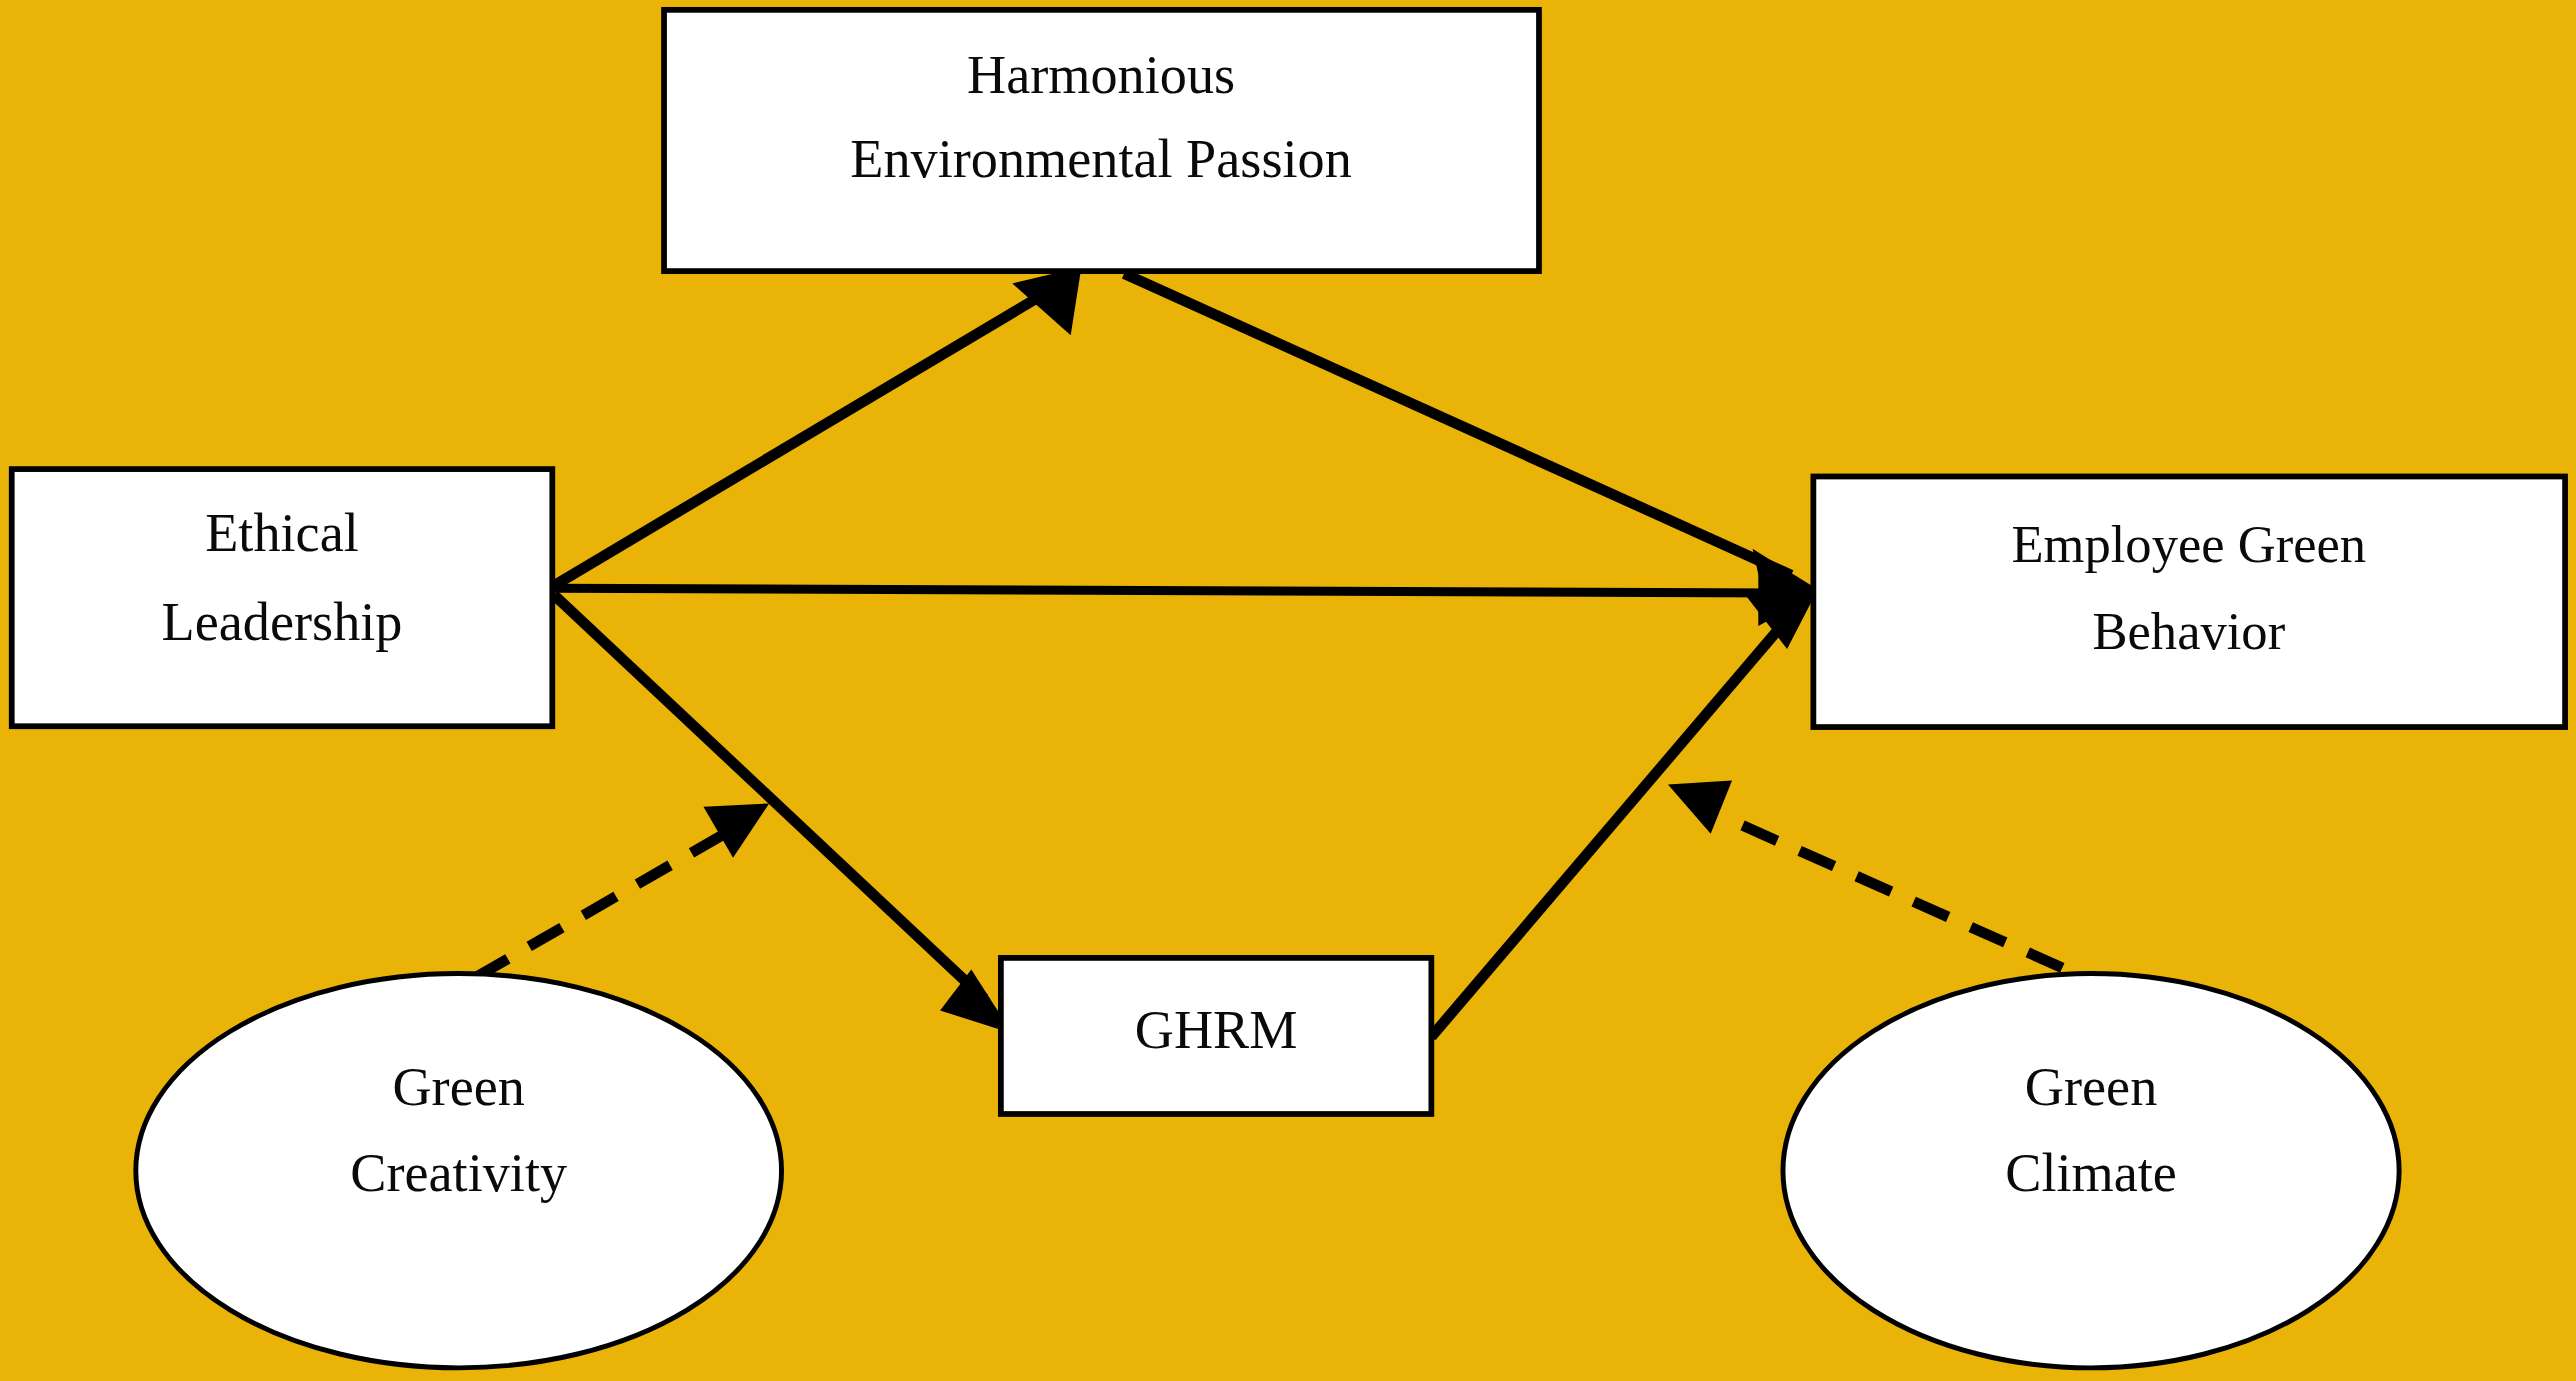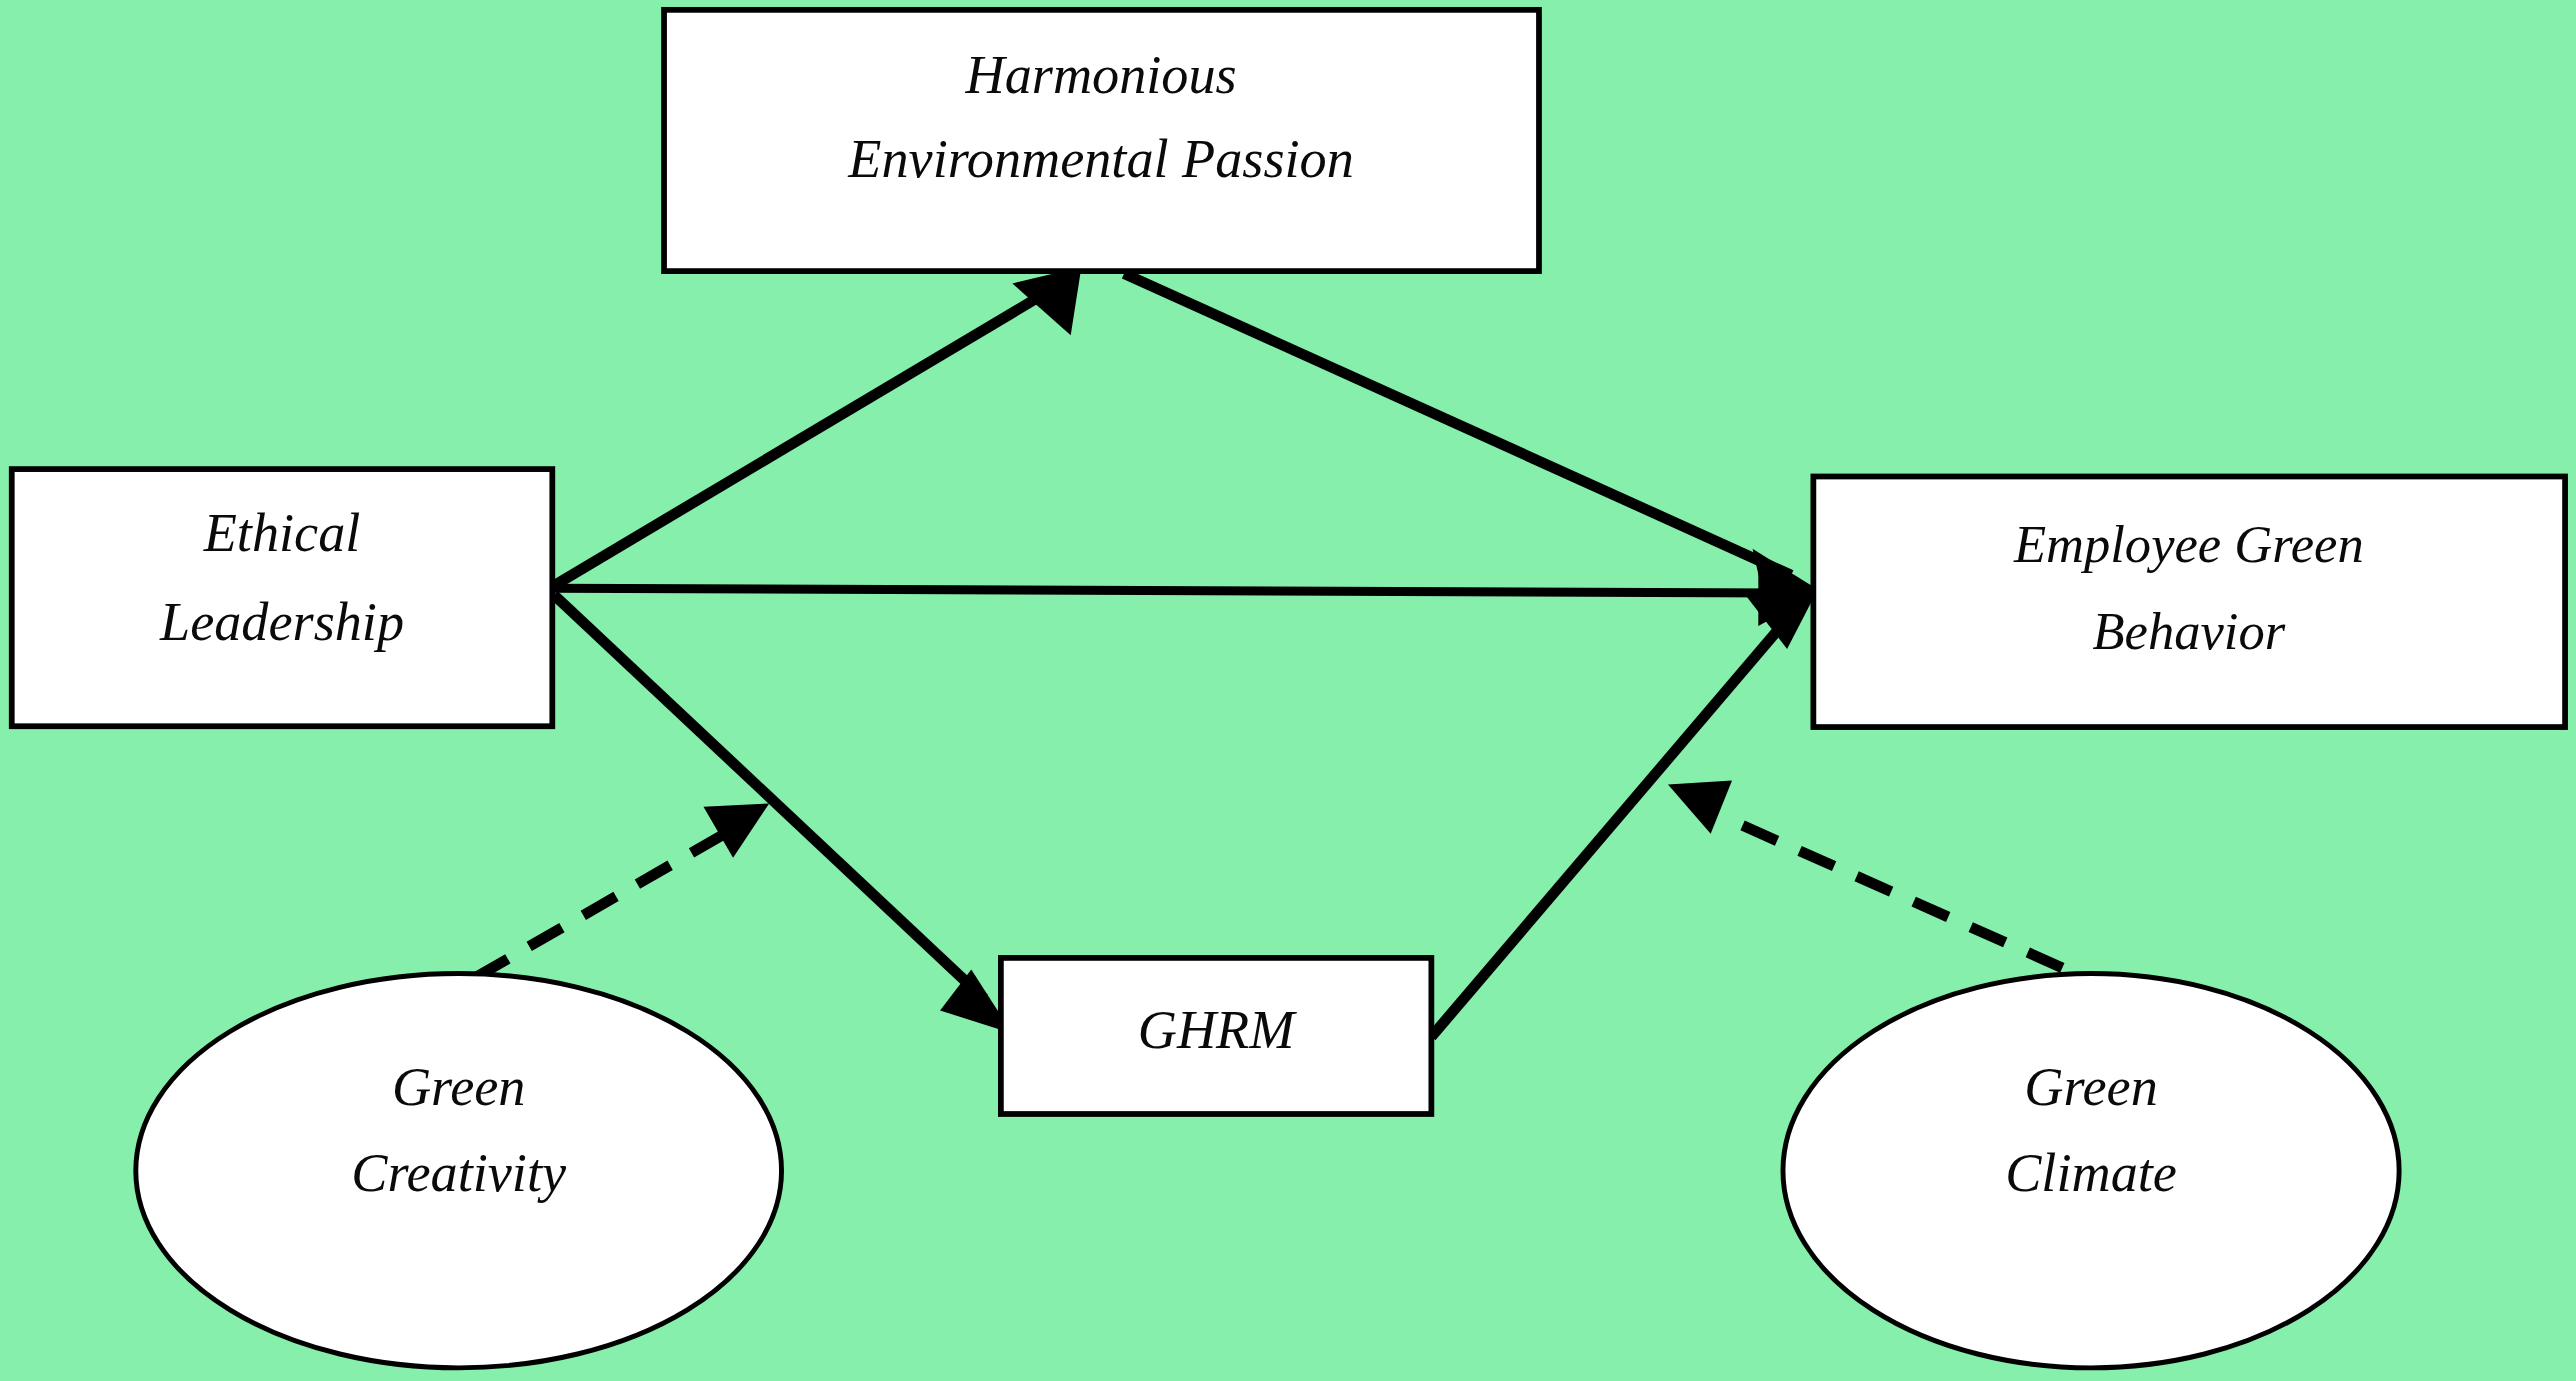--- a/index.html
+++ b/index.html
@@ -10,22 +10,21 @@
   body {
     width: 2576px;
     height: 1381px;
     overflow: hidden;
     font-family: "Liberation Serif", "DejaVu Serif", serif;
   }
   #diagram-root {
     position: relative;
     width: 2576px;
     height: 1381px;
-    background: #86efac;
-    font-style: italic;
+    background: #eab308;
   }
   svg.diagram-canvas {
     position: absolute;
     top: 0;
     left: 0;
     width: 2576px;
     height: 1381px;
     display: block;
   }
   .node-box {

